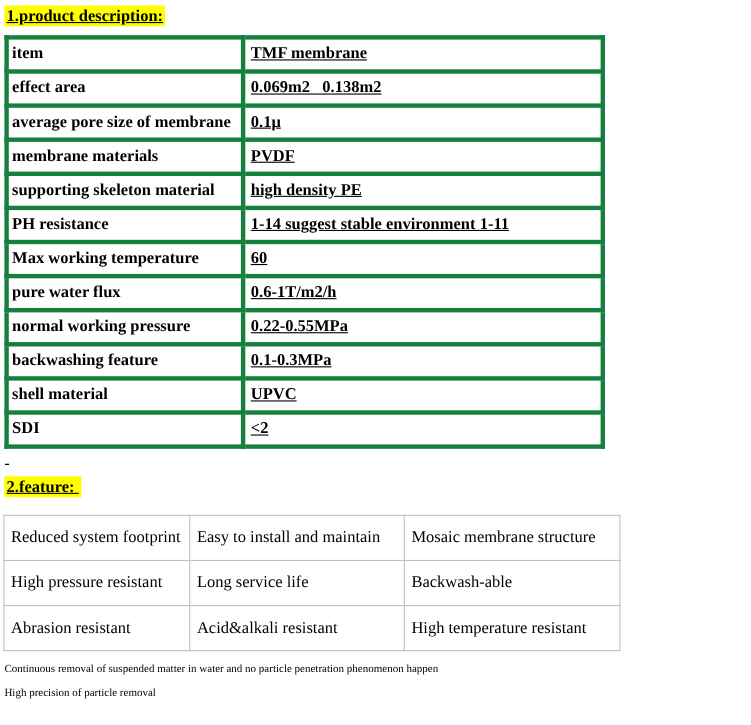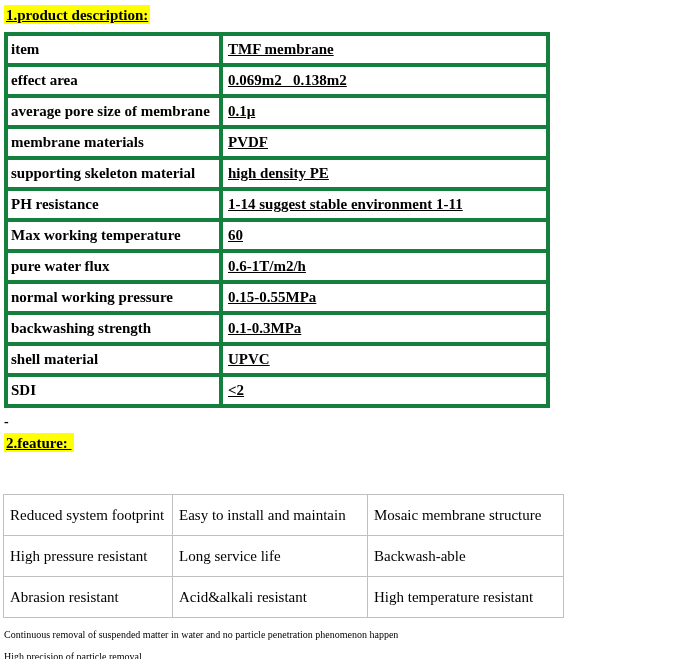--- a/index.html
+++ b/index.html
@@ -57,21 +57,21 @@
   .dash {
     margin: 7px 0 0 0;
     font-size: 14px;
     font-weight: bold;
     line-height: 14px;
   }
   .heading2 {
     margin-top: 3px;
   }
   .feature-table {
-    margin: 39px 0 0 -1px;
+    margin: 13px 0 0 -1px;
   }
   .feature-table td {
     border: 1px solid #c0c0c0;
     font-size: 15px;
     font-weight: normal;
     height: 40px;
     vertical-align: middle;
     padding: 0 5px 0 6px;
     overflow: hidden;
   }
@@ -124,24 +124,24 @@
       <tr>
         <td class="label">Max working temperature</td>
         <td class="value">60</td>
       </tr>
       <tr>
         <td class="label">pure water flux</td>
         <td class="value">0.6-1T/m2/h</td>
       </tr>
       <tr>
         <td class="label">normal working pressure</td>
-        <td class="value">0.15-0.55MPa</td>
+        <td class="value">0.22-0.55MPa</td>
       </tr>
       <tr>
-        <td class="label">backwashing strength</td>
+        <td class="label">backwashing feature</td>
         <td class="value">0.1-0.3MPa</td>
       </tr>
       <tr>
         <td class="label">shell material</td>
         <td class="value">UPVC</td>
       </tr>
       <tr>
         <td class="label">SDI</td>
         <td class="value">&lt;2</td>
       </tr>

